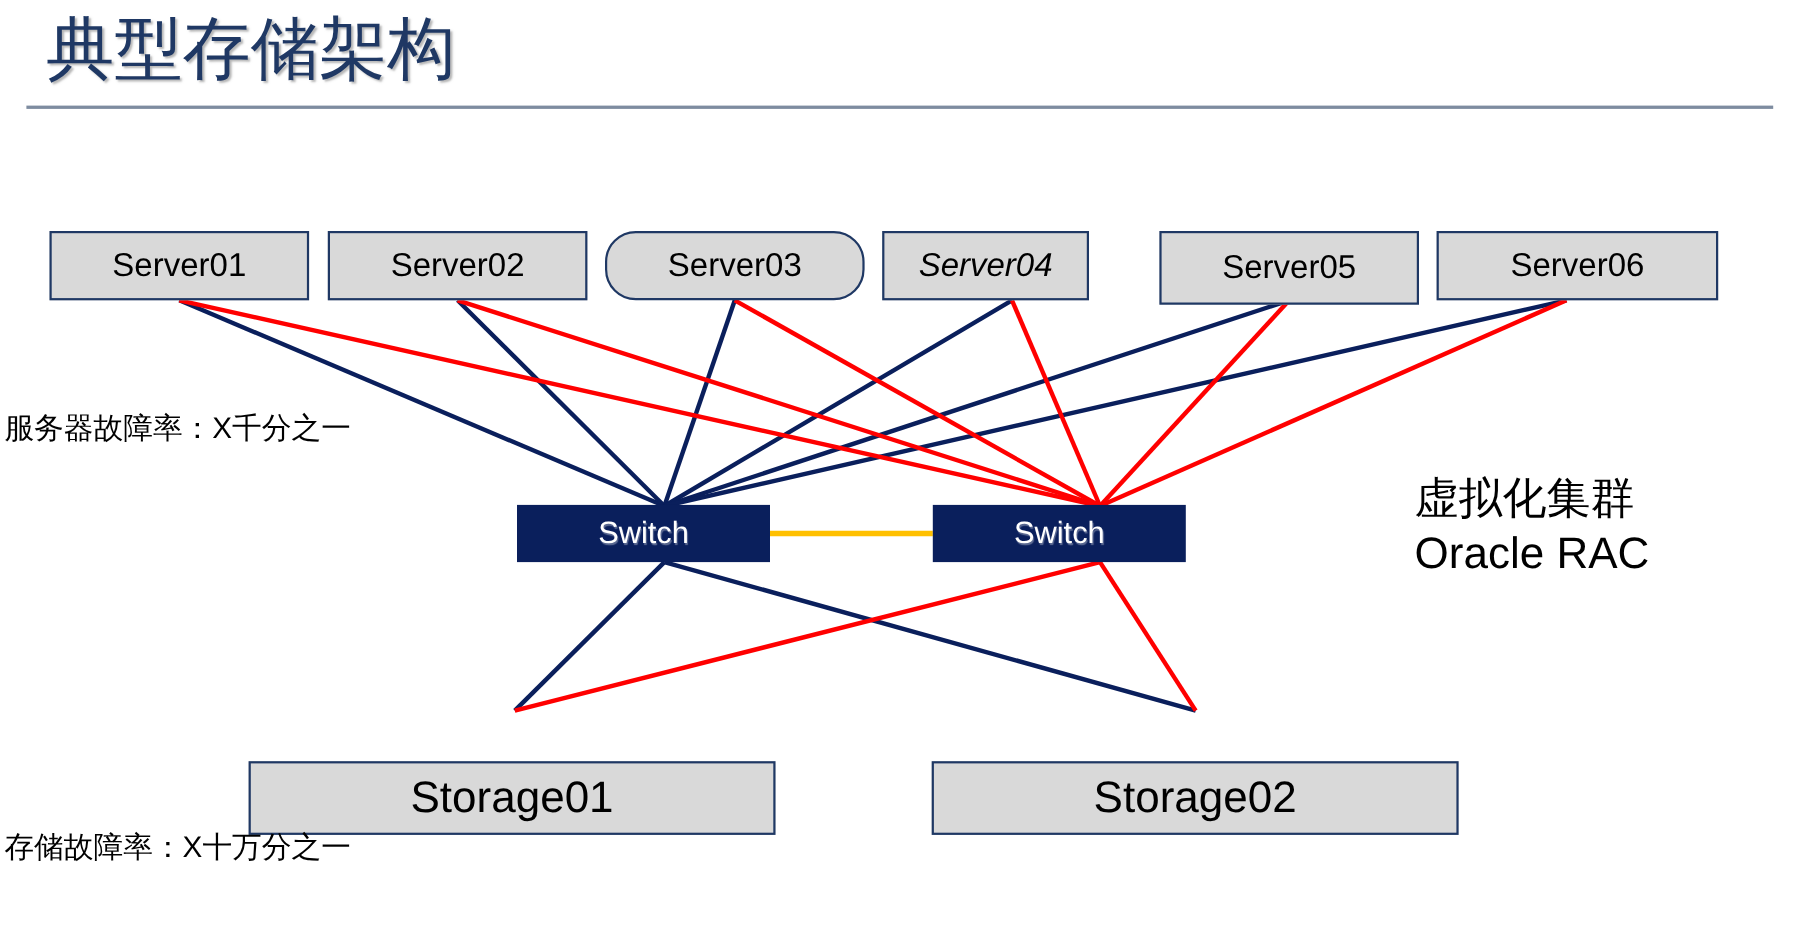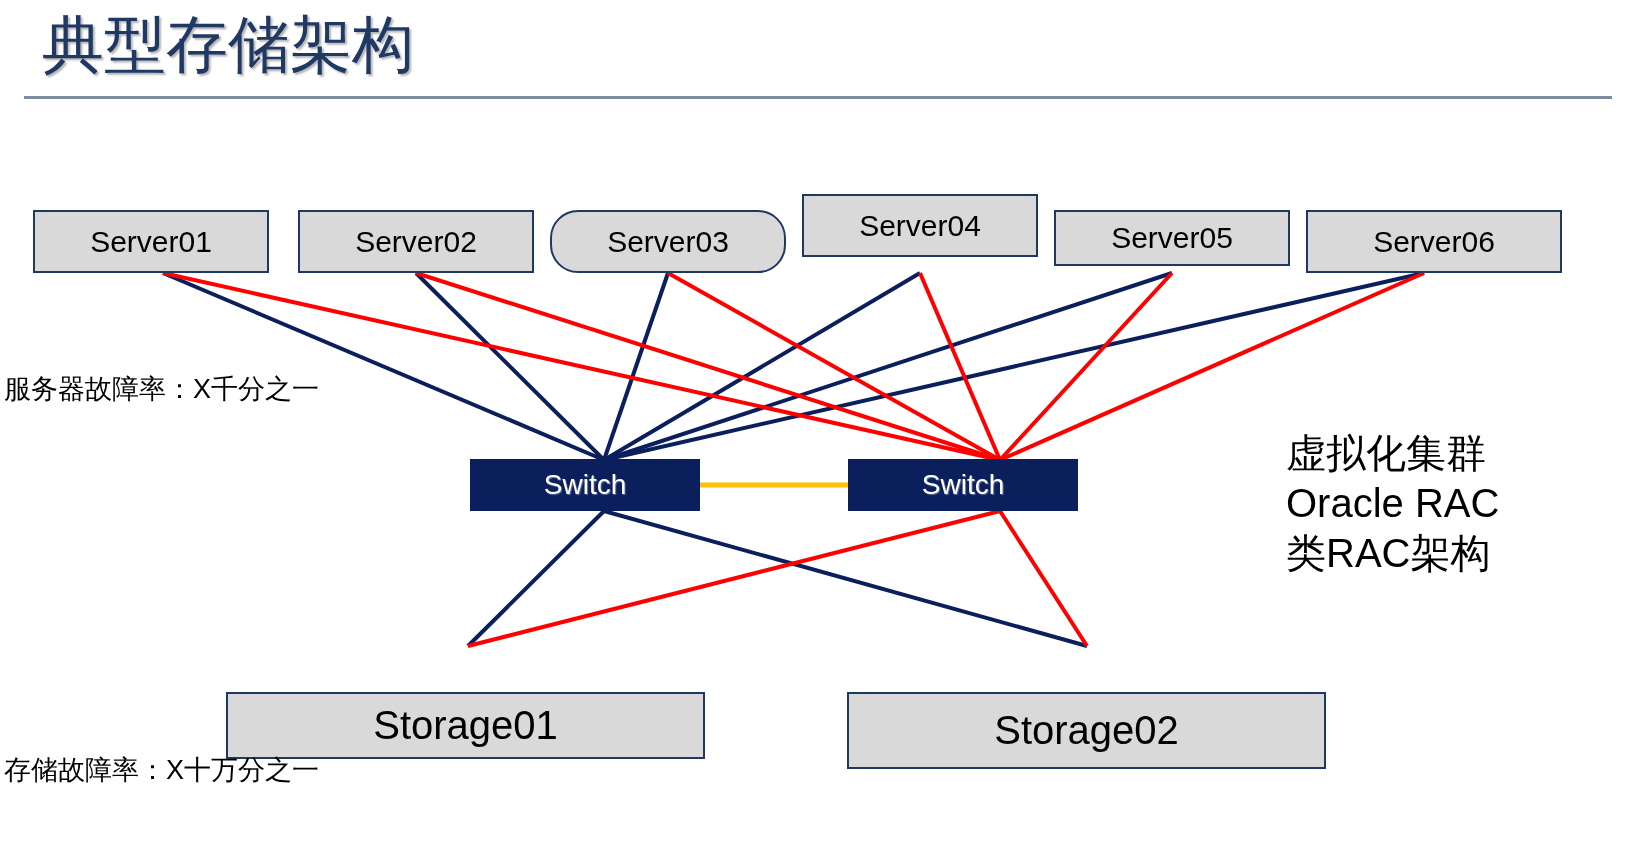--- a/index.html
+++ b/index.html
@@ -80,34 +80,33 @@
       <line x1="1172" y1="273" x2="1000" y2="460" stroke="#FF0000" stroke-width="4" stroke-linecap="butt"></line>
       <line x1="1424" y1="273" x2="1000" y2="460" stroke="#FF0000" stroke-width="4" stroke-linecap="butt"></line>
       <line x1="604" y1="511" x2="468" y2="646" stroke="#0A1F5C" stroke-width="4" stroke-linecap="butt"></line>
       <line x1="604" y1="511" x2="1087" y2="646" stroke="#0A1F5C" stroke-width="4" stroke-linecap="butt"></line>
       <line x1="1000" y1="511" x2="468" y2="646" stroke="#FF0000" stroke-width="4" stroke-linecap="butt"></line>
       <line x1="1000" y1="511" x2="1087" y2="646" stroke="#FF0000" stroke-width="4" stroke-linecap="butt"></line>
       <line x1="700" y1="485" x2="848" y2="485" stroke="#FFC000" stroke-width="5" stroke-linecap="butt"></line>
     </svg>
 
   <div id="nodes">
-      <div class="node server" style="left: 33px; top: 210px; width: 236px; height: 63px; text-align: center;">Server01</div>
+      <div class="node server" style="left: 45px; top: 210px; width: 236px; height: 63px; text-align: center;">Server01</div>
       <div class="node server" style="left: 298px; top: 210px; width: 236px; height: 63px;">Server02</div>
       <div class="node server" style="left: 550px; top: 210px; width: 236px; height: 63px; border-radius: 28px;">Server03</div>
-      <div class="node server" style="left: 802px; top: 194px; width: 236px; height: 63px;">Server04</div>
-      <div class="node server" style="left: 1054px; top: 210px; width: 236px; height: 56px;">Server05</div>
+      <div class="node server" style="left: 802px; top: 210px; width: 188px; height: 63px; font-style: italic;">Server04</div>
+      <div class="node server" style="left: 1054px; top: 210px; width: 236px; height: 67px;">Server05</div>
       <div class="node server" style="left: 1306px; top: 210px; width: 256px; height: 63px;">Server06</div>
       <div class="node switch" style="left: 470px; top: 459px; width: 230px; height: 52px;">Switch</div>
       <div class="node switch" style="left: 848px; top: 459px; width: 230px; height: 52px;">Switch</div>
       <div class="node storage" style="left: 226px; top: 646px; width: 479px; height: 67px;">Storage01</div>
-      <div class="node storage" style="left: 847px; top: 646px; width: 479px; height: 77px;">Storage02</div>
+      <div class="node storage" style="left: 847px; top: 646px; width: 479px; height: 67px;">Storage02</div>
     </div>
 
   <div class="note note-server">服务器故障率：X千分之一</div>
   <div class="note note-storage">存储故障率：X十万分之一</div>
 
   <div class="cluster-note">
     <div>虚拟化集群</div>
     <div>Oracle RAC</div>
-    <div>类RAC架构</div>
   </div>
 
 </div>
 
 </body></html>

